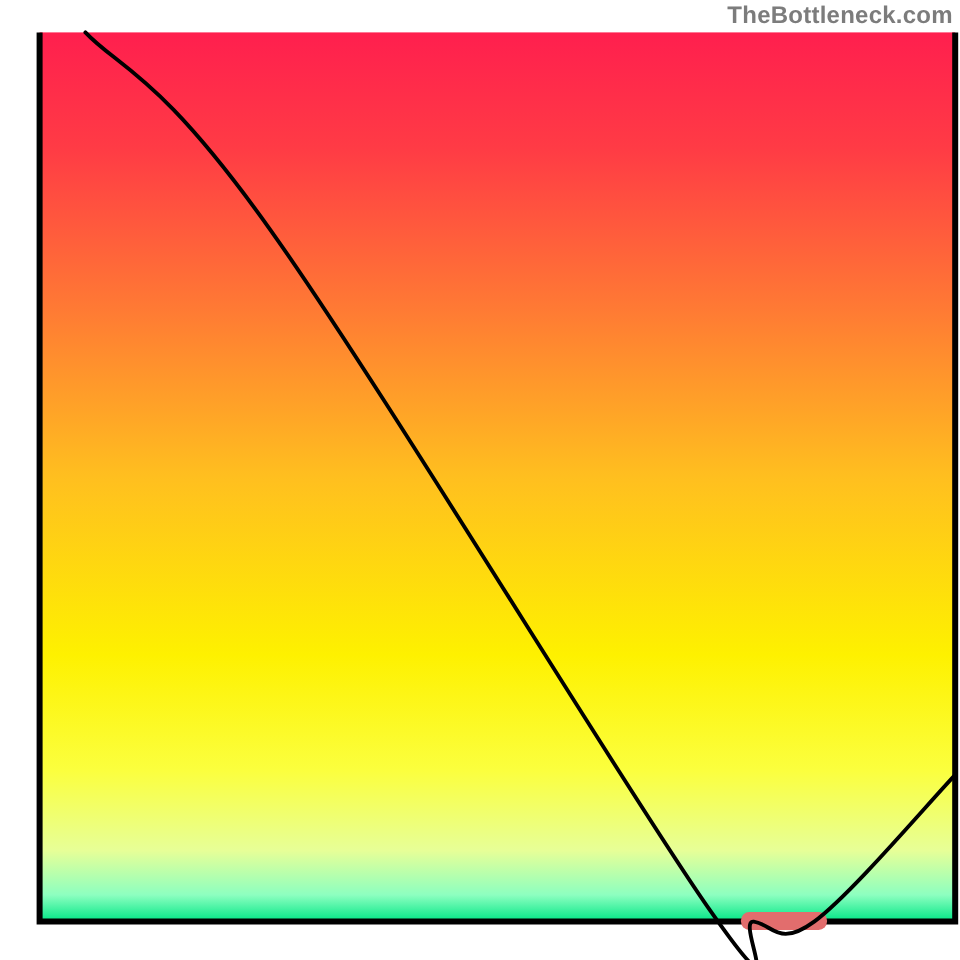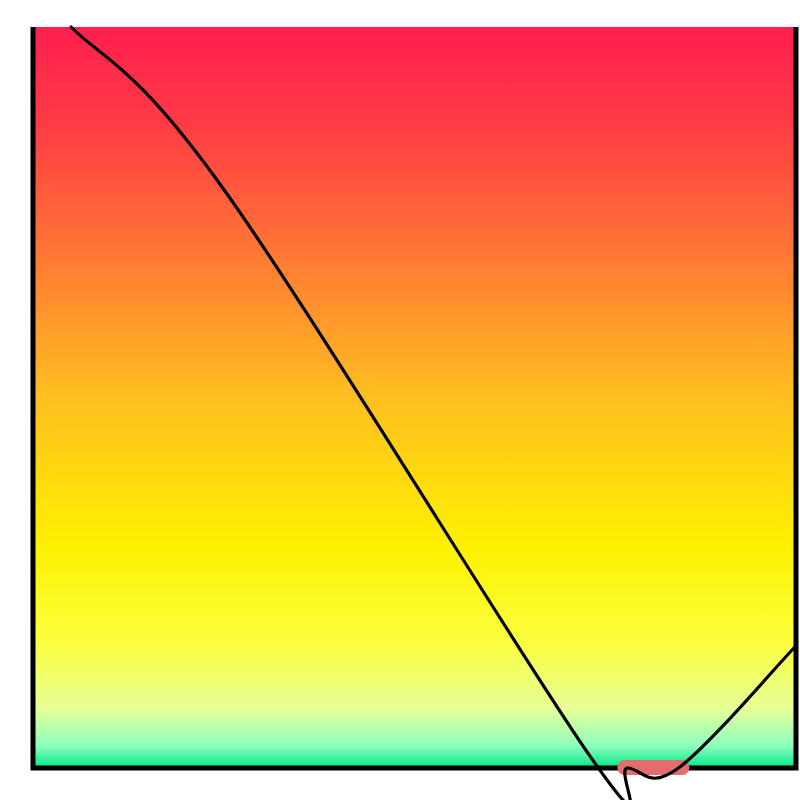--- a/index.html
+++ b/index.html
@@ -15,20 +15,21 @@
     color: #7c7c7c;
     letter-spacing: 0.2px;
     z-index: 4;
   }
   svg.plot { position: absolute; left: 0; top: 0; z-index: 1; }
 </style>
 </head>
 <body>
 
 <div class="wrap">
+  <div class="watermark">TheBottleneck.com</div>
 
   <svg class="plot" width="800" height="800" viewBox="0 0 800 800">
     <defs>
       <linearGradient id="bg-grad" x1="0" y1="0" x2="0" y2="1">
 
       <stop offset="0%" stop-color="#ff1f4e"></stop>
           <stop offset="13%" stop-color="#ff3b45"></stop>
           <stop offset="30%" stop-color="#ff7635"></stop>
           <stop offset="50%" stop-color="#ffbf1f"></stop>
           <stop offset="70%" stop-color="#fef100"></stop>

